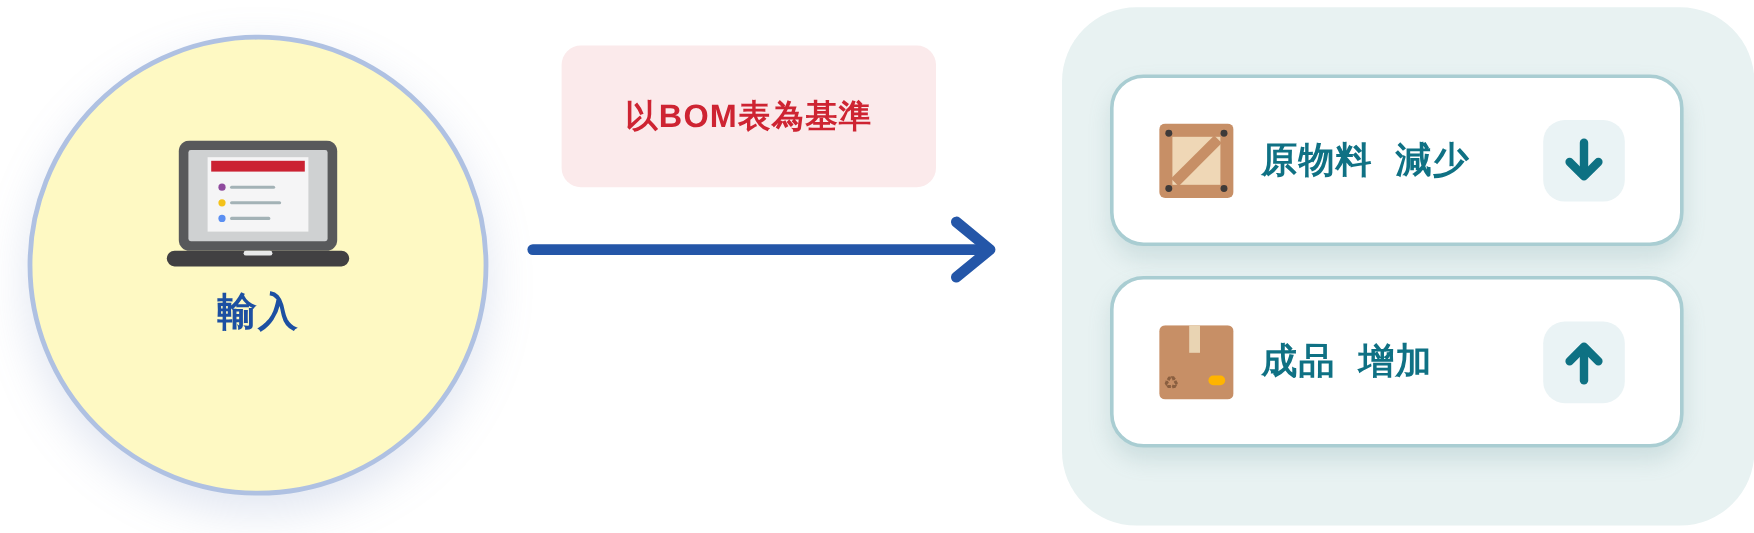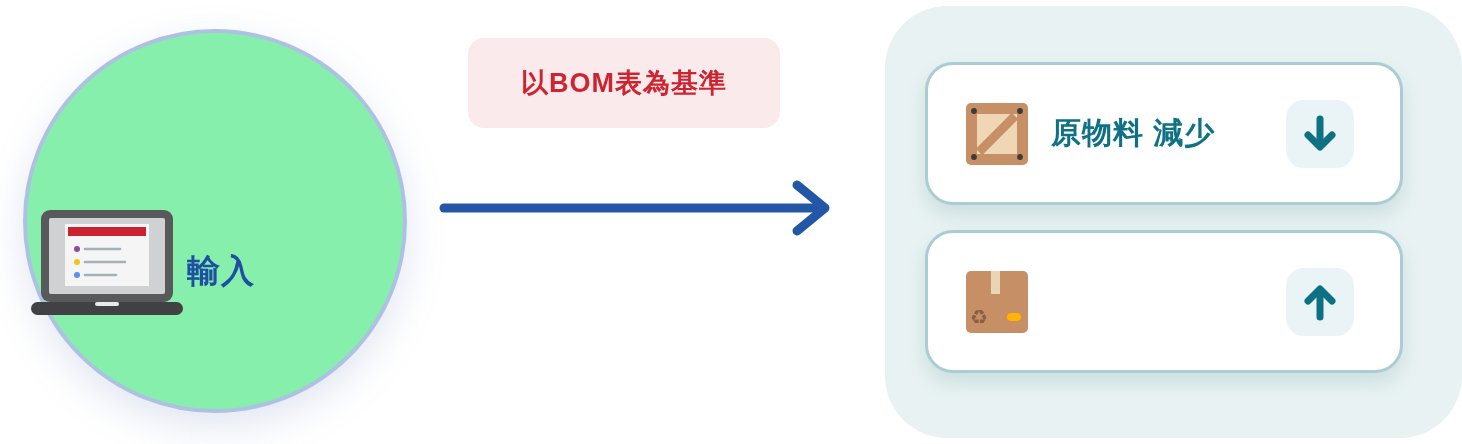--- a/index.html
+++ b/index.html
@@ -7,60 +7,61 @@
   body {
     font-family: "Liberation Sans", "DejaVu Sans", sans-serif;
     width: 1462px; height: 444px; overflow: hidden;
   }
   .stage { position: relative; width: 1462px; height: 444px; background: #ffffff; }
 
   
   .circle-node {
     position: absolute; left: 23px; top: 29px;
     width: 384px; height: 384px;
-    background: #86efac;
+    background: #fef9c3;
     border: 4px solid #AFC1E2;
     border-radius: 50%;
     box-shadow: 0 14px 38px rgba(120, 140, 190, 0.22);
-    display: flex; flex-direction: row; align-items: center;
+    display: flex; flex-direction: column; align-items: center;
     padding-top: 84px;
   }
   .laptop-wrap { width: 160px; height: 106px; }
   .circle-label {
     margin-top: 16px;
     text-align: center;
     color: #1D50A2;
     font-weight: bold;
     font-size: 33px;
     line-height: 42px;
     letter-spacing: 1px;
   }
 
   
   .bom-note {
     position: absolute; left: 468px; top: 38px;
-    width: 312px; height: 90px;
+    width: 312px; height: 118px;
     background: #FBEAEB;
     border-radius: 16px;
     display: flex; flex-direction: column; align-items: center; justify-content: center;
     color: #CE2432;
     font-weight: bold;
     font-size: 27px;
     line-height: 40px;
     letter-spacing: 1px;
     text-align: center;
   }
   .flow-arrow-svg { position: absolute; left: 438px; top: 178px; }
 
   
   .result-panel {
     position: absolute; left: 885px; top: 6px;
     width: 577px; height: 432px;
     background: #E8F2F2;
     border-radius: 62px;
+    font-family: Liberation Mono, monospace;
   }
   .result-card {
     position: absolute; left: 40px;
     width: 478px; height: 143px;
     background: #ffffff;
     border: 3px solid #A9CDD2;
     border-radius: 28px;
     box-shadow: 0 10px 18px rgba(110, 155, 160, 0.22);
     display: flex; align-items: center;
     padding: 0 46px 0 38px;
@@ -147,20 +148,21 @@
       </div>
     </div>
 
     <div class="result-card card-1">
       <svg class="card-icon" viewBox="0 0 62 62">
         <rect x="0" y="0" width="62" height="62" rx="5" fill="#C78F66"></rect>
         <rect x="25" y="0" width="9" height="23" fill="#E9D4B3"></rect>
         <text x="4" y="53" font-size="20" fill="#8A5F40">♻</text>
         <rect x="41" y="42" width="14" height="8" rx="4" fill="#FFB400"></rect>
       </svg>
+      <div class="card-label">成品 增加</div>
       <div class="dir-badge">
         <svg width="36" height="40" viewBox="0 0 36 40">
           <line x1="18" y1="35" x2="18" y2="9" stroke="#0E7183" stroke-width="7" stroke-linecap="round"></line>
           <polyline points="6,19 18,7 30,19" fill="none" stroke="#0E7183" stroke-width="7" stroke-linecap="round" stroke-linejoin="round"></polyline>
         </svg>
       </div>
     </div>
 
   </div>
 </div>

